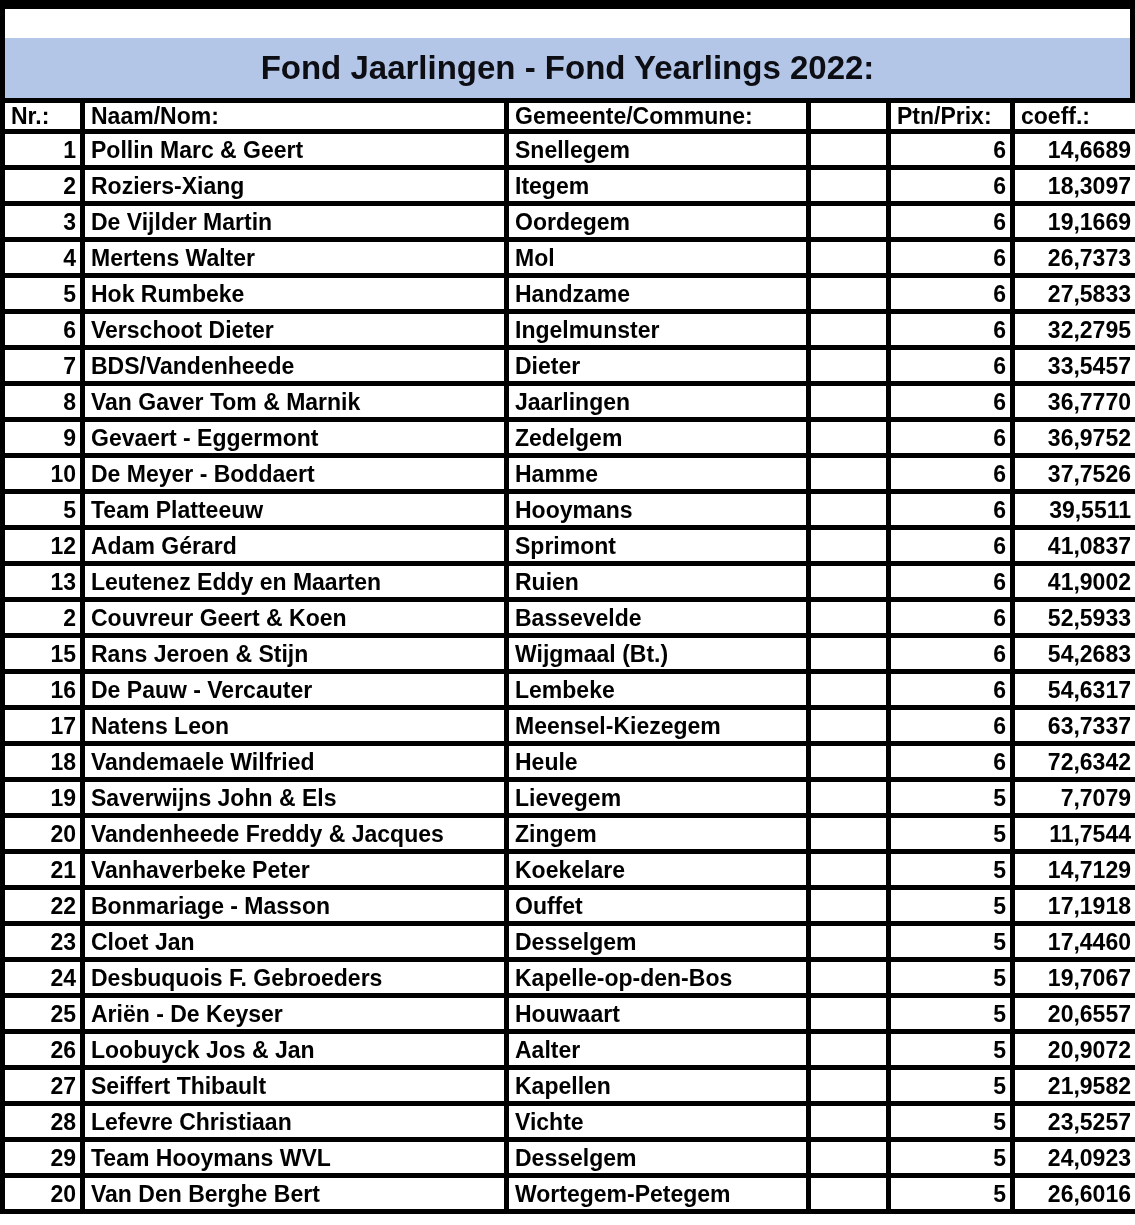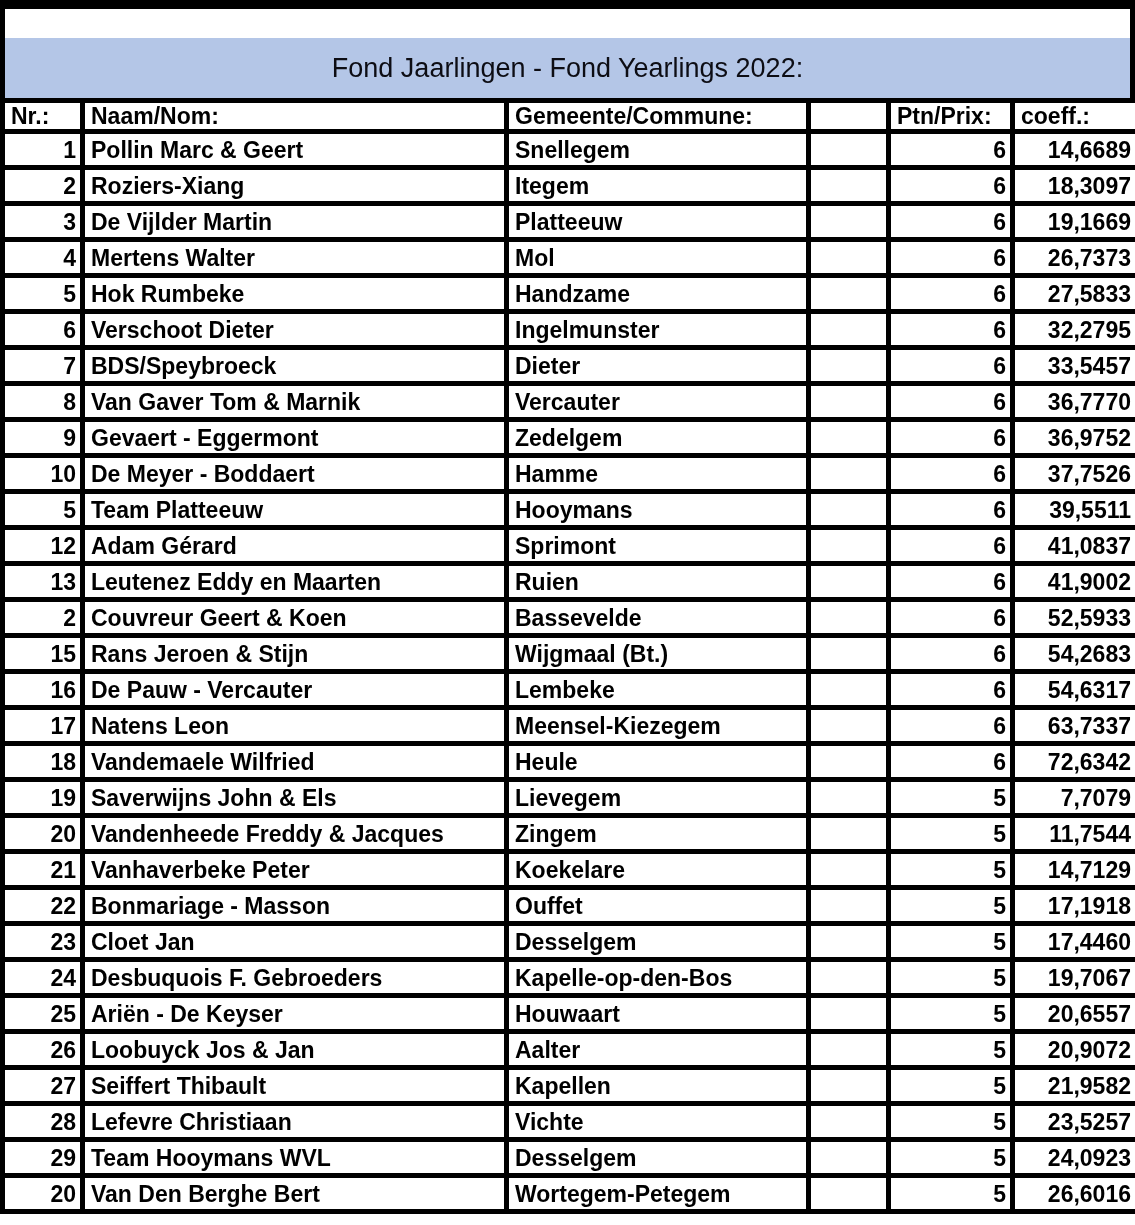--- a/index.html
+++ b/index.html
@@ -28,22 +28,22 @@
     box-sizing: border-box;
     height: 60px;
     border-left: 5px solid #000;
     border-right: 5px solid #000;
     background: var(--banner-bg, #b4c6e7);
     display: flex;
     align-items: center;
     justify-content: center;
   }
   #banner .title {
-    font-size: 27px;
-    font-weight: normal;
+    font-size: 33px;
+    font-weight: bold;
     color: #0d0d14;
     letter-spacing: 0px;
   }
   table {
     width: 1135px;
     border-collapse: collapse;
     table-layout: fixed;
   }
   th, td {
     box-sizing: border-box;
@@ -105,21 +105,21 @@
     <td class="num">2</td>
     <td class="txt">Roziers-Xiang</td>
     <td class="txt">Itegem</td>
     <td class="txt"></td>
     <td class="num">6</td>
     <td class="num">18,3097</td>
   </tr>
         <tr>
     <td class="num">3</td>
     <td class="txt">De Vijlder Martin</td>
-    <td class="txt">Platteeuw</td>
+    <td class="txt">Oordegem</td>
     <td class="txt"></td>
     <td class="num">6</td>
     <td class="num">19,1669</td>
   </tr>
         <tr>
     <td class="num">4</td>
     <td class="txt">Mertens Walter</td>
     <td class="txt">Mol</td>
     <td class="txt"></td>
     <td class="num">6</td>
@@ -136,30 +136,30 @@
         <tr>
     <td class="num">6</td>
     <td class="txt">Verschoot Dieter</td>
     <td class="txt">Ingelmunster</td>
     <td class="txt"></td>
     <td class="num">6</td>
     <td class="num">32,2795</td>
   </tr>
         <tr>
     <td class="num">7</td>
-    <td class="txt">BDS/Speybroeck</td>
+    <td class="txt">BDS/Vandenheede</td>
     <td class="txt">Dieter</td>
     <td class="txt"></td>
     <td class="num">6</td>
     <td class="num">33,5457</td>
   </tr>
         <tr>
     <td class="num">8</td>
     <td class="txt">Van Gaver Tom &amp; Marnik</td>
-    <td class="txt">Vercauter</td>
+    <td class="txt">Jaarlingen</td>
     <td class="txt"></td>
     <td class="num">6</td>
     <td class="num">36,7770</td>
   </tr>
         <tr>
     <td class="num">9</td>
     <td class="txt">Gevaert - Eggermont</td>
     <td class="txt">Zedelgem</td>
     <td class="txt"></td>
     <td class="num">6</td>

